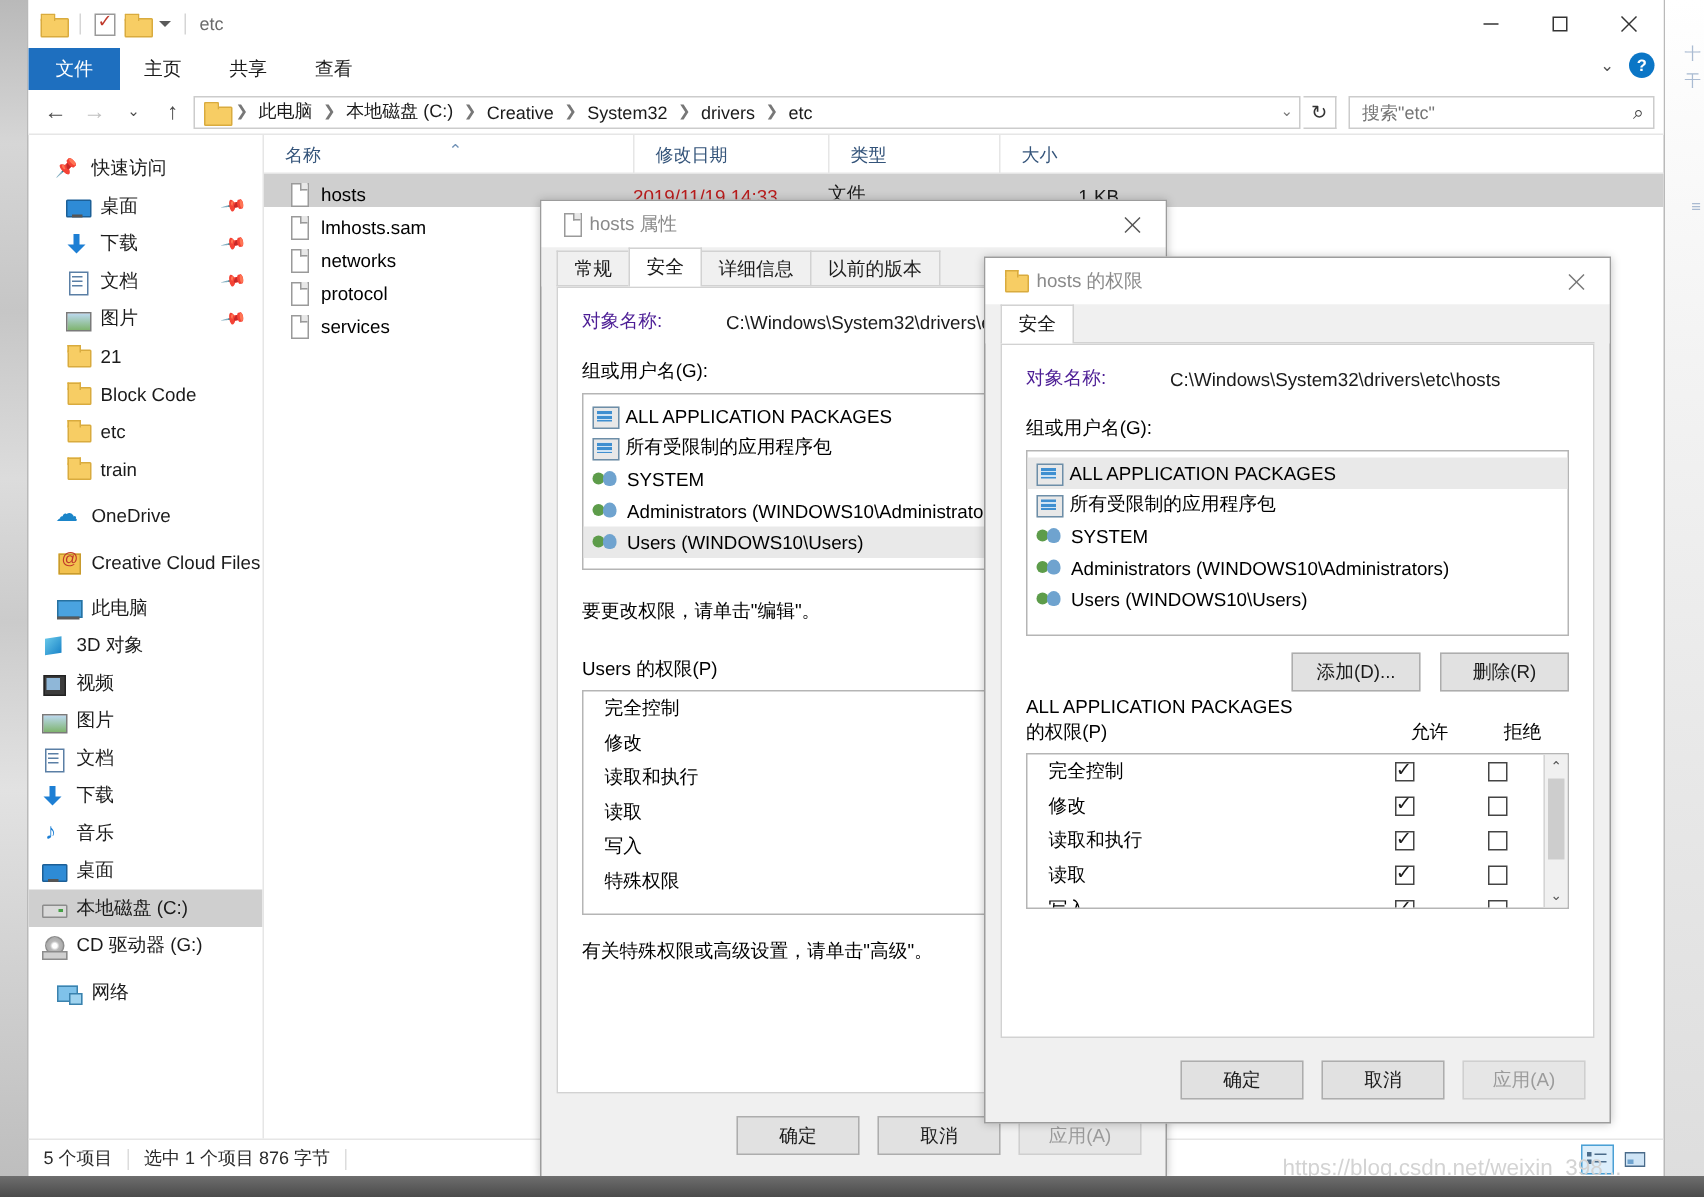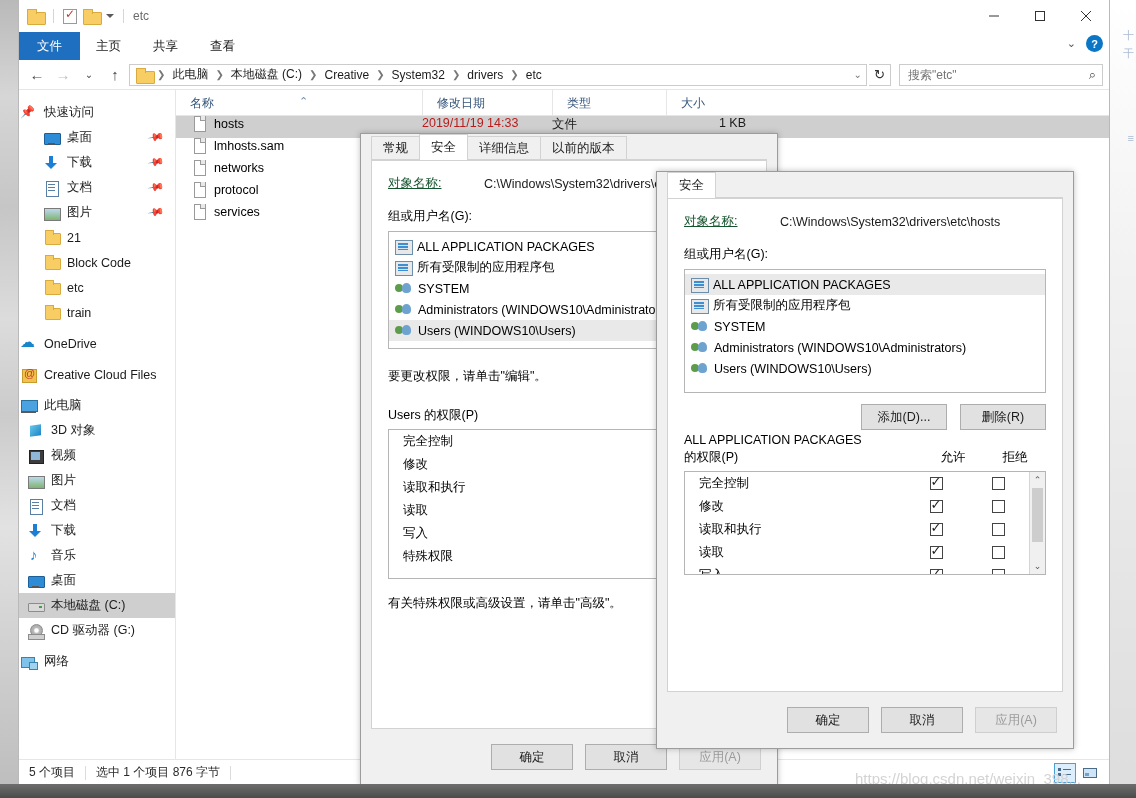--- a/index.html
+++ b/index.html
@@ -71,21 +71,21 @@
              border:1px solid #ccc; border-left:none; color:#333; font-size:13px; background:#fff;}
   .searchbox { width:204px; height:22px; border:1px solid #ccc; background:#fff; margin-left:6px;
                display:flex; align-items:center; padding:0 6px; }
   .searchbox input { border:none; outline:none; flex:1; font-size:12px; color:#6a6a6a;
                      font-family:"Liberation Sans", sans-serif; background:transparent;}
   .mag { color:#444; font-size:13px; }
 
   .body { flex:1; display:flex; min-height:0; }
   .sidebar { width:157px; border-right:1px solid #e6e6e6; padding-top:10px; overflow:hidden;
              font-size:12.5px; }
-  .snode { height:25px; display:flex; align-items:center; gap:7px; padding-left:1px; position:relative;}
+  .snode { height:25px; display:flex; align-items:center; gap:7px; padding-left:18px; position:relative;}
   .snode.lv1 { padding-left:24px; }
   .snode.lv2 { padding-left:8px; }
   .snode.sel { background:#cfcfcf; }
   .snode .lbl { color:#1b1b1b; white-space:nowrap; }
   .pin { position:absolute; right:12px; color:#7a7a7a; font-size:11px; transform:rotate(35deg); }
   .ic { width:17px; height:16px; position:relative; flex:none; }
 
   .ic-star::before{content:"📌"; font-size:12px; position:absolute; left:0; top:0;}
   .ic-folder::before { content:""; position:absolute; left:2px; top:3px; width:14px; height:10px;
         background:#f7cd64; border:1px solid #d9ab3e; border-radius:1px; }
@@ -131,21 +131,21 @@
   .ic-file::after{content:"";position:absolute;left:10px;top:0px;width:4px;height:4px;
         background:#e8e8e8;border-left:1px solid #9a9a9a;border-bottom:1px solid #9a9a9a;}
 
   .filepane { flex:1; display:flex; flex-direction:column; min-width:0; position:relative; }
   .colhdr { height:26px; display:flex; align-items:center; border-bottom:1px solid #e6e6e6;
             font-size:12px; color:#34547a; position:relative; }
   .colhdr .col { padding-left:14px; position:relative; height:26px; line-height:26px; }
   .colhdr .col + .col { border-left:1px solid #e6e6e6; }
   .sortmark { position:absolute; left:50%; top:-2px; color:#6d8fb5; font-size:11px; }
   .rows { flex:1; }
-  .frow { height:22px; display:flex; align-items:flex-start; font-size:12.5px; }
+  .frow { height:22px; display:flex; align-items:flex-end; font-size:12.5px; }
   .frow.sel { background:#cfcfcf; }
   .frow .nm { width:246px; display:flex; align-items:center; gap:7px; padding-left:14px; }
   .frow .dt { width:130px; color:#b91c1c; }
   .frow .tp { width:114px; color:#1b1b1b; }
   .frow .sz { width:80px; text-align:right; color:#1b1b1b; }
 
   .statusbar { height:26px; border-top:1px solid #e6e6e6; display:flex; align-items:center;
                gap:0px; font-size:12px; color:#2b2b2b; position:relative; }
   .sb-item { padding:0 10px; }
   .sb-sep { width:1px; height:14px; background:#dcdcdc; }
@@ -170,21 +170,21 @@
   .dlg-body { flex:1; background:#fff; border:1px solid #d2d2d2; margin:0 10px;
               position:relative; padding:14px 16px 10px 16px; }
   .dlg-foot { height:56px; display:flex; align-items:center; justify-content:flex-end;
               gap:12px; padding-right:16px; }
   .btn { min-width:82px; height:26px; border:1px solid #adadad; background:#e1e1e1; font-size:12.5px;
          display:flex; align-items:center; justify-content:center; color:#1b1b1b; }
   .btn.disabled { color:#9b9b9b; background:#e6e6e6; border-color:#cfcfcf; }
   .btn.focus { border:1px solid #0078d7; box-shadow:inset 0 0 0 1px #0078d7; }
 
   .row-label { display:flex; align-items:center; font-size:12.5px; }
-  .lbl-key { width:96px; color:#14532d;text-decoration:underline; }
+  .lbl-key { width:96px; color:#4c1d95; }
   .lbl-val { color:#1b1b1b; white-space:nowrap; }
   .grp-cap { font-size:12.5px; margin:16px 0 6px 0; }
   .listbox { border:1px solid #b5b5b5; background:#fff; padding:4px 0; overflow:hidden; }
   .litem { height:21px; display:flex; align-items:center; gap:6px; padding-left:6px; font-size:12.5px;
            white-space:nowrap; }
   .litem.sel { background:#e9e9e9; }
   .ic-pkg { width:16px;height:14px;position:relative;flex:none; }
   .ic-pkg::before{content:"";position:absolute;left:0;top:0;width:16px;height:13px;
         background:#e8e8e8;border:1px solid #6d8ea8;}
   .ic-pkg::after{content:"";position:absolute;left:3px;top:3px;width:10px;height:7px;
@@ -462,20 +462,30 @@
           <svg width="14" height="12" viewBox="0 0 14 12">
             <rect x="0.5" y="1.5" width="13" height="9" fill="#cfe4f5" stroke="#4a6b8a"></rect>
             <rect x="2" y="6" width="4" height="3" fill="#6fa3cf"></rect>
           </svg>
         </div>
       </div>
     </div>
   </div>
 
   <div class="dlg" style="left:360px; top:133px; width:418px; height:653px;">
+    <div class="dlg-title">
+      <span class="ic ic-file" style="width:14px;"></span>
+      <span class="t">hosts 属性</span>
+      <div class="dlg-close">
+        <svg width="12" height="12" viewBox="0 0 12 12">
+            <line x1="1" y1="1" x2="11" y2="11" stroke="#555" stroke-width="1"></line>
+            <line x1="11" y1="1" x2="1" y2="11" stroke="#555" stroke-width="1"></line>
+          </svg>
+      </div>
+    </div>
     <div class="tabstrip">
       <div class="tab">常规</div>
       <div class="tab active">安全</div>
       <div class="tab">详细信息</div>
       <div class="tab">以前的版本</div>
     </div>
     <div class="dlg-body">
       <div class="row-label">
         <span class="lbl-key">对象名称:</span>
         <span class="lbl-val">C:\Windows\System32\drivers\etc\hosts</span>
@@ -561,20 +571,30 @@
       </div>
     </div>
     <div class="dlg-foot">
       <div class="btn">确定</div>
       <div class="btn">取消</div>
       <div class="btn disabled">应用(A)</div>
     </div>
   </div>
 
   <div class="dlg" style="left:656px; top:171px; width:418px; height:578px;">
+    <div class="dlg-title">
+      <span class="ic ic-folder" style="width:16px;"></span>
+      <span class="t">hosts 的权限</span>
+      <div class="dlg-close">
+        <svg width="12" height="12" viewBox="0 0 12 12">
+            <line x1="1" y1="1" x2="11" y2="11" stroke="#777" stroke-width="1"></line>
+            <line x1="11" y1="1" x2="1" y2="11" stroke="#777" stroke-width="1"></line>
+          </svg>
+      </div>
+    </div>
     <div class="tabstrip">
       <div class="tab active">安全</div>
     </div>
     <div class="dlg-body">
       <div class="row-label">
         <span class="lbl-key">对象名称:</span>
         <span class="lbl-val">C:\Windows\System32\drivers\etc\hosts</span>
       </div>
       <div class="grp-cap">组或用户名(G):</div>
       <div class="listbox" style="height:124px;">

